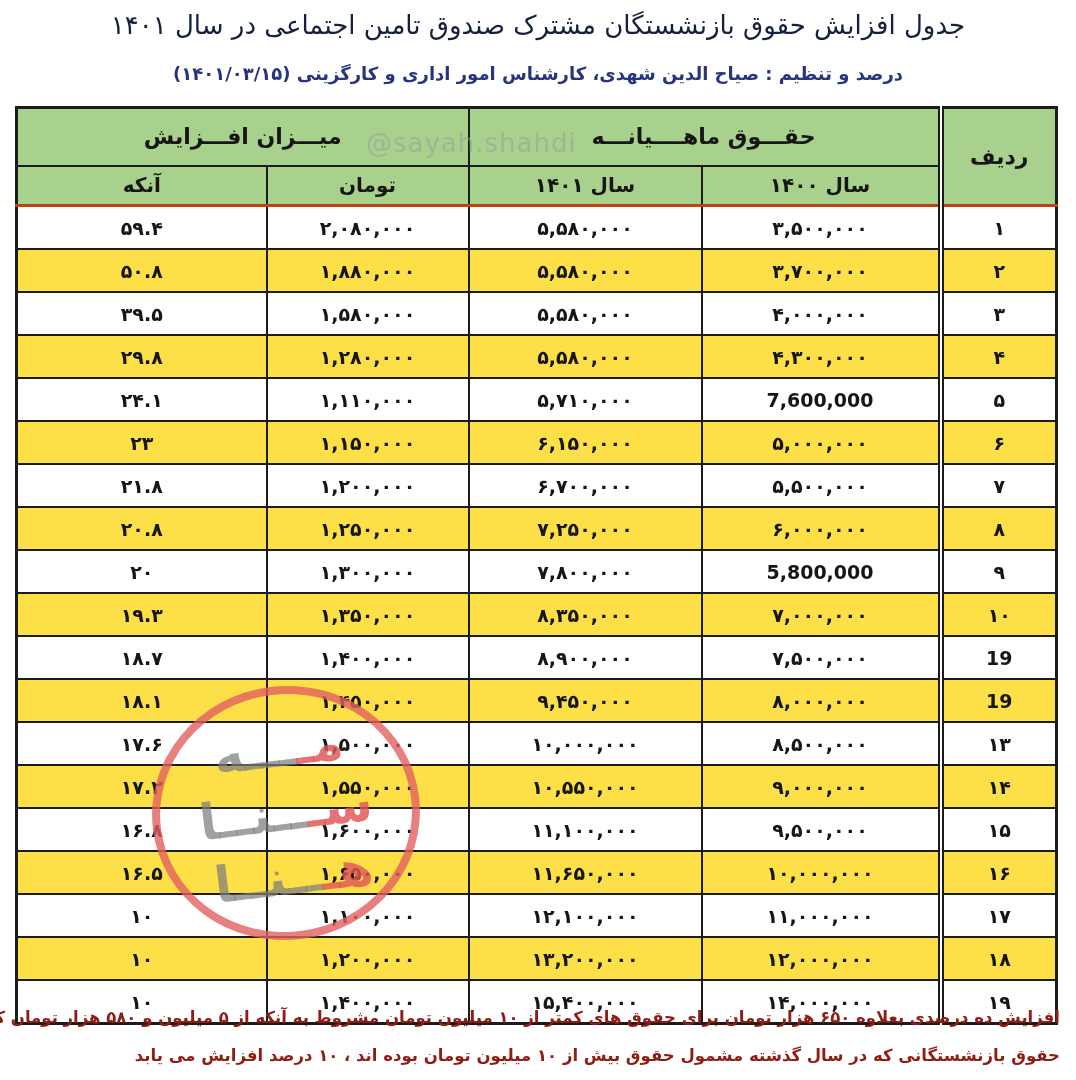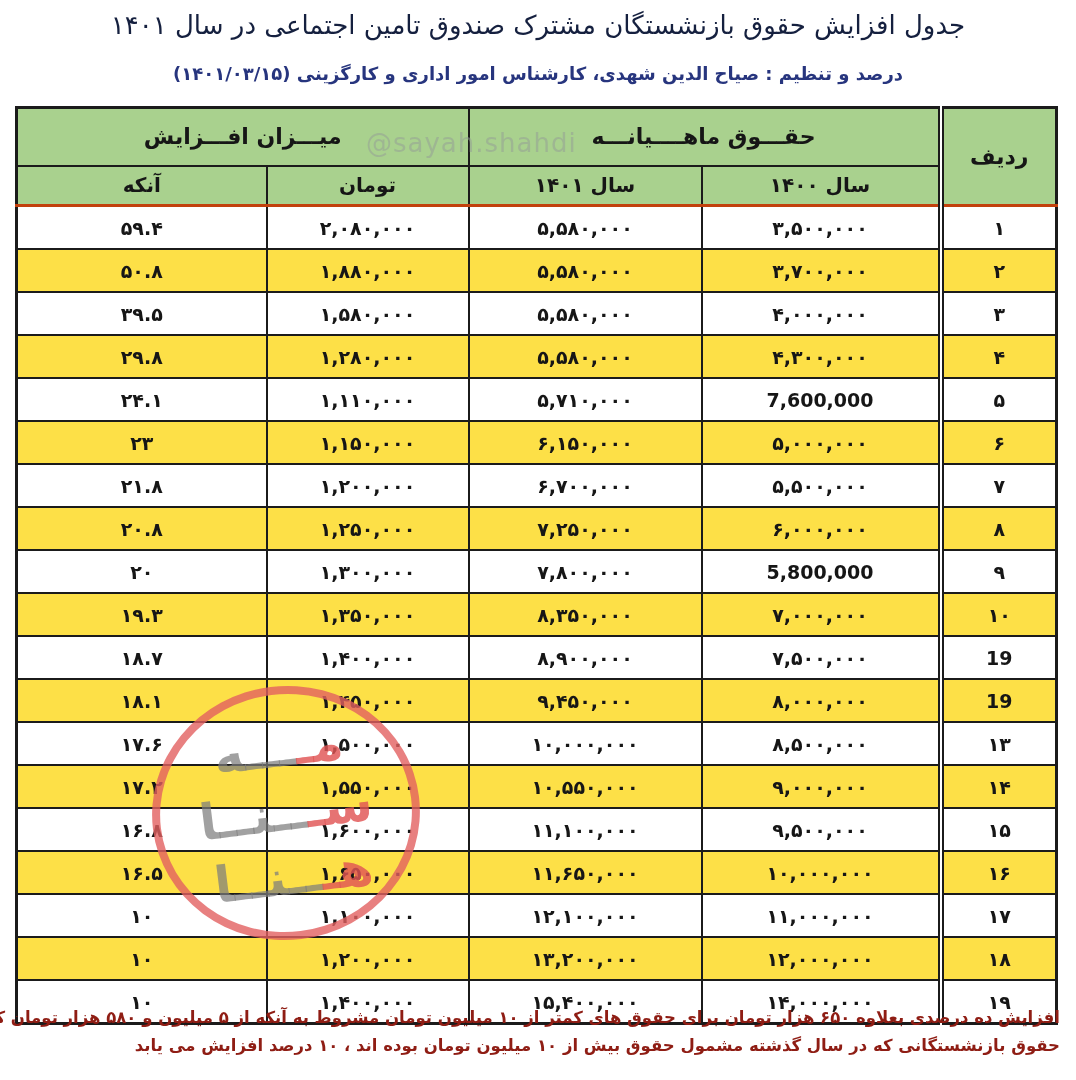--- a/index.html
+++ b/index.html
@@ -80,21 +80,21 @@
 
   .notes {
     position: absolute; top: 1004px; right: 0; left: 0;
     padding: 0 16px;
     color: #8f1d14;
     font-weight: bold;
     font-size: 16.5px;
     text-align: right;
   }
   .note-line1 { white-space: nowrap; line-height: 28px; }
-  .note-line2 { white-space: nowrap; line-height: 28px; padding-left: 20px; }
+  .note-line2 { white-space: nowrap; line-height: 28px; margin-top: 10px; padding-left: 20px; }
 </style>
 </head>
 <body>
 
 <div class="page-title">جدول افزایش حقوق بازنشستگان مشترک صندوق تامین اجتماعی در سال ۱۴۰۱</div>
 
 <div class="page-subtitle"><span>درصد و تنظیم : صیاح الدین شهدی، کارشناس امور اداری و کارگزینی</span> <span class="date">(۱۴۰۱/۰۳/۱۵)</span></div>
 
 <table class="salary-table">
   <colgroup>

